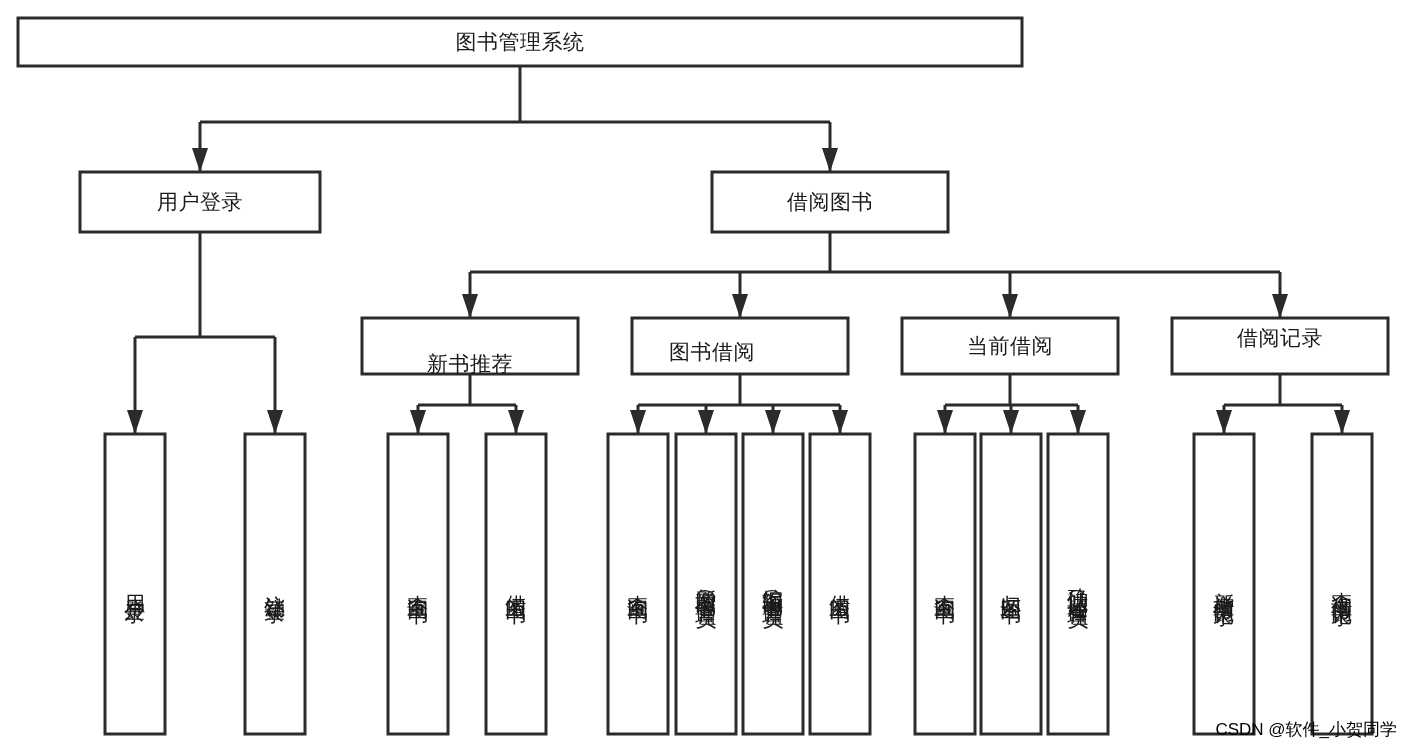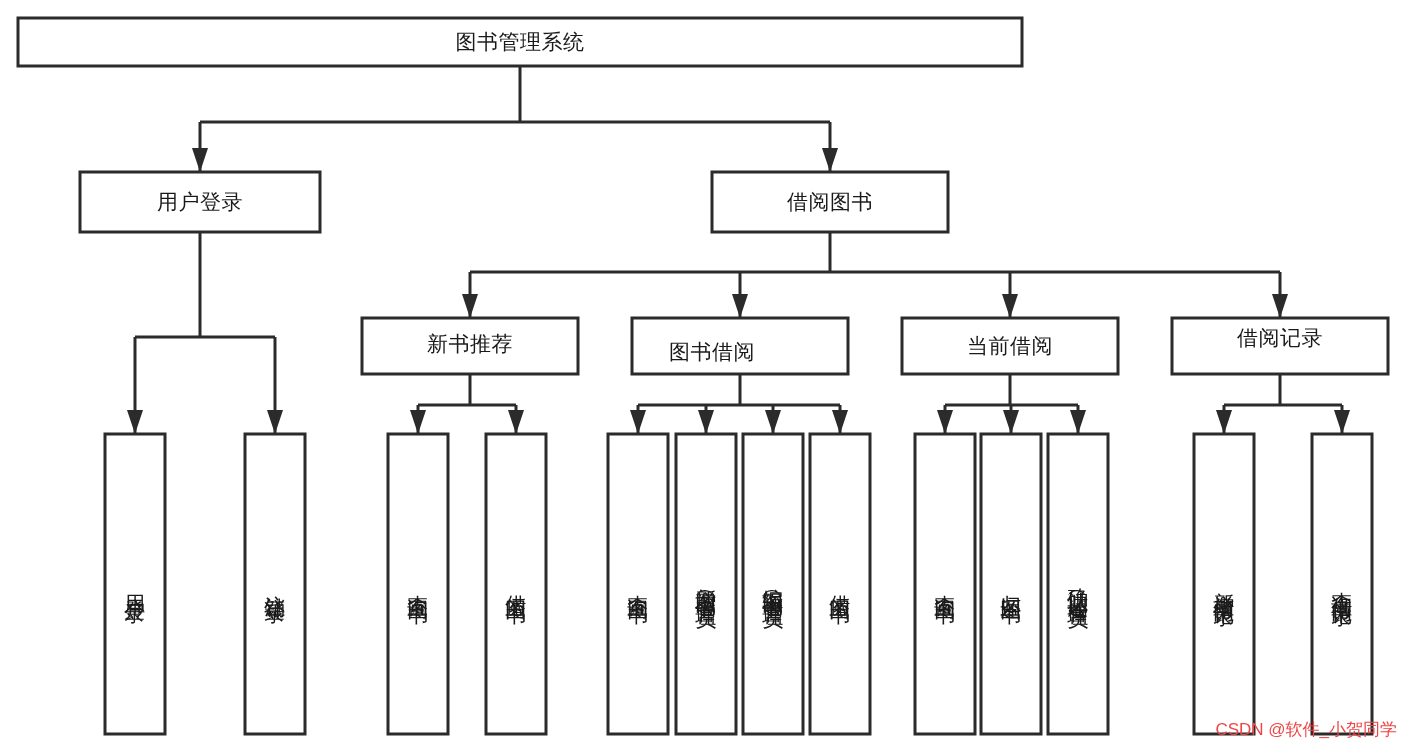--- a/index.html
+++ b/index.html
@@ -66,21 +66,21 @@
     writing-mode: vertical-rl;
     text-orientation: upright;
     letter-spacing: 3px;
     text-align: center;
   }
   .watermark {
     position: absolute;
     right: 8px;
     bottom: 6px;
     font-size: 17px;
-    color: #ef4444;
+    color: #000000;
     white-space: nowrap;
     pointer-events: none;
   }
 </style>
 </head>
 <body>
 
 <div id="diagram-root">
 
   <svg class="diagram-canvas" viewBox="0 0 1405 747">
@@ -159,21 +159,21 @@
         <rect x="1048" y="434" width="60" height="300" class="node-box"></rect>
         <rect x="1194" y="434" width="60" height="300" class="node-box"></rect>
         <rect x="1312" y="434" width="60" height="300" class="node-box"></rect>
       </g>
   </svg>
 
   <div id="labels-layer">
       <div class="node-label-h" style="left: 18px; top: 18px; width: 1004px; height: 48px; font-family: Liberation Serif, serif;">图书管理系统</div>
       <div class="node-label-h" style="left: 80px; top: 172px; width: 240px; height: 60px;">用户登录</div>
       <div class="node-label-h" style="left: 712px; top: 172px; width: 236px; height: 60px;">借阅图书</div>
-      <div class="node-label-h" style="left: 362px; top: 308px; width: 216px; height: 72px;">新书推荐</div>
+      <div class="node-label-h" style="left: 362px; top: 328px; width: 216px; height: 72px;">新书推荐</div>
       <div class="node-label-h" style="left: 604px; top: 318px; width: 216px; height: 68px;">图书借阅</div>
       <div class="node-label-h" style="left: 902px; top: 318px; width: 216px; height: 56px;">当前借阅</div>
       <div class="node-label-h" style="left: 1172px; top: 318px; width: 216px; height: 40px;">借阅记录</div>
       <div class="node-label-v" style="left: 105px; top: 434px; width: 60px; height: 300px;">
         <span>用户登录</span>
       </div>
       <div class="node-label-v" style="left: 245px; top: 434px; width: 60px; height: 300px;">
         <span>注销登录</span>
       </div>
       <div class="node-label-v" style="left: 388px; top: 434px; width: 60px; height: 300px;">

